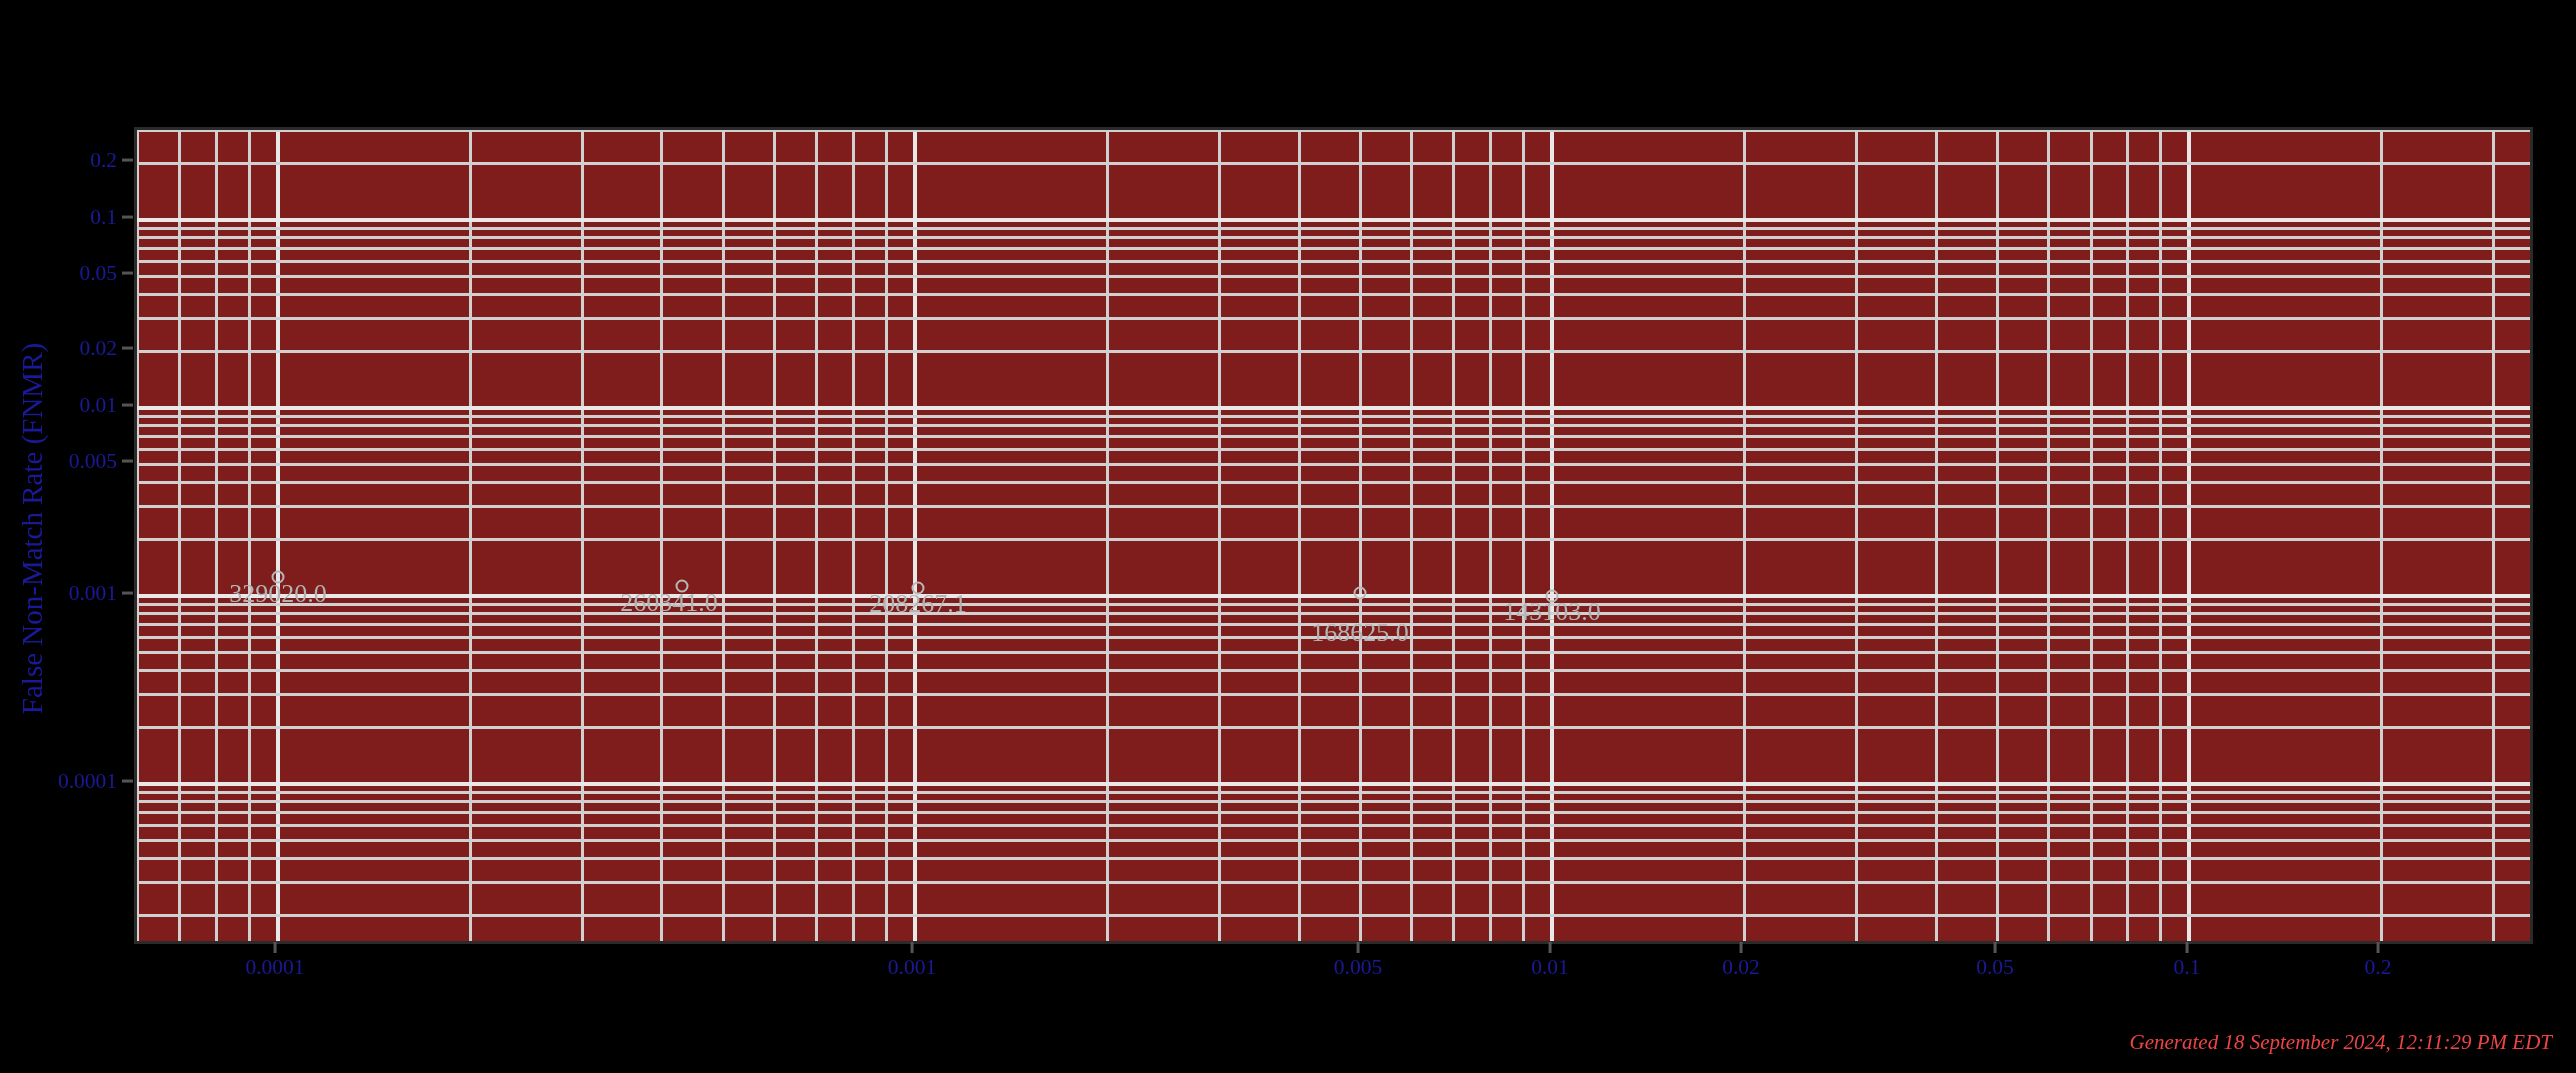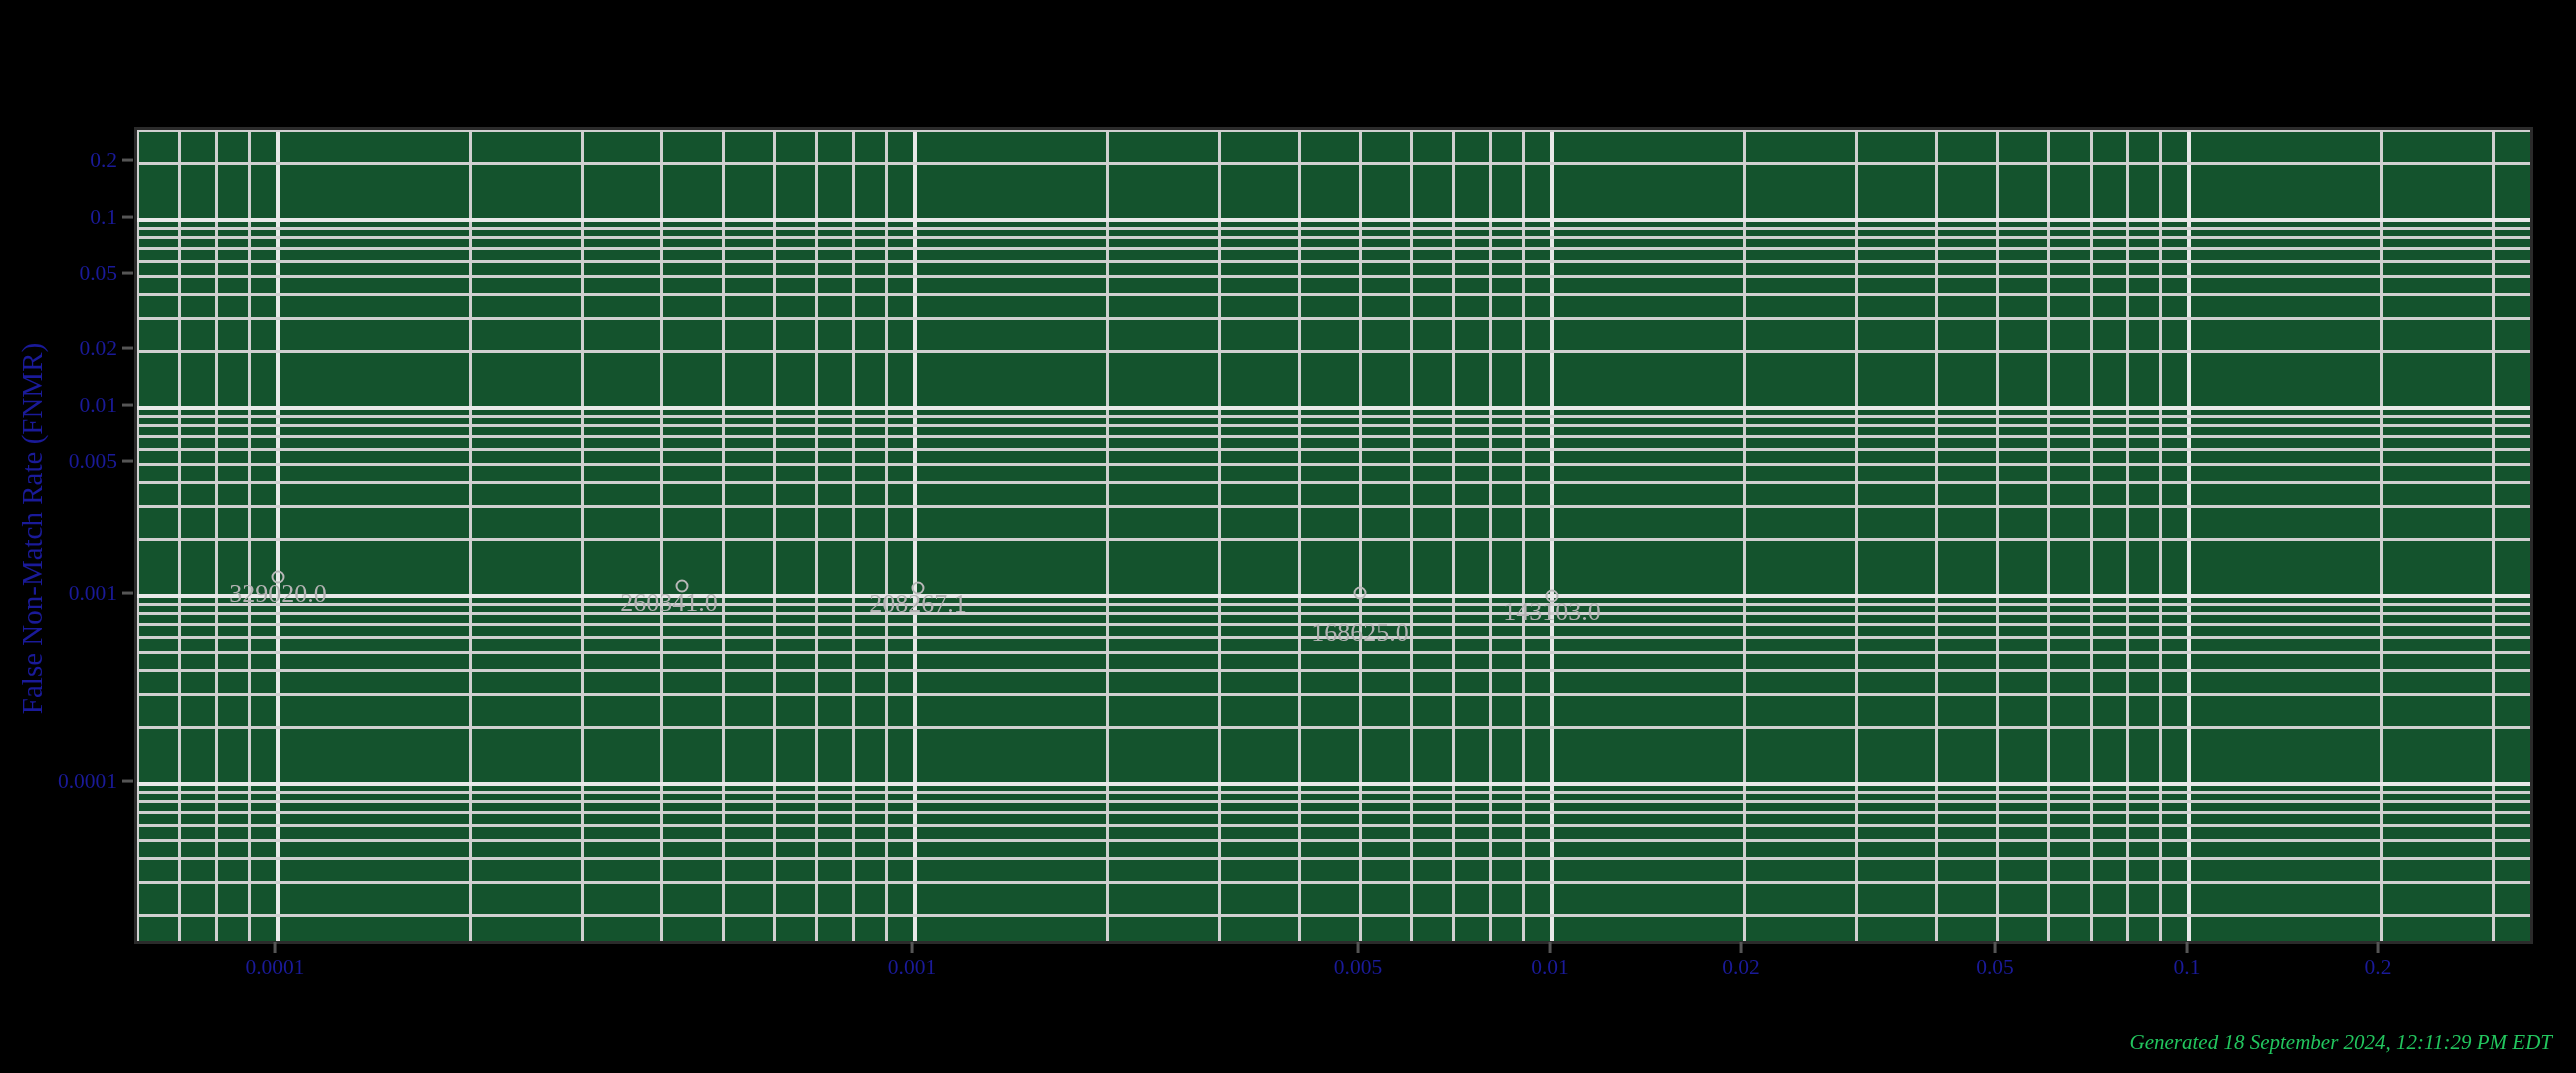--- a/index.html
+++ b/index.html
@@ -60,21 +60,21 @@
     transform-origin: 50% 50%;
   }
 
   
   #plot-area {
     position: absolute;
     left: 134px;
     top: 127px;
     width: 2399px;
     height: 817px;
-    background: #14532d;
+    background: #7f1d1d;
     border: 3.6px solid #2b2b2b;
     box-sizing: border-box;
     overflow: hidden;
   }
   #grid-layer, #data-layer {
     position: absolute;
     left: 0; top: 0;
     width: 100%;
     height: 100%;
   }
@@ -148,21 +148,21 @@
     transform: translate(-50%, 0);
   }
 
   
   #generated-stamp {
     position: absolute;
     right: 24px;
     top: 1030px;
     font-size: 21px;
     font-style: italic;
-    color: #22c55e;
+    color: #ef4444;
     white-space: nowrap;
   }
 </style>
 </head>
 <body>
 
 <div id="root">
 
 
   <div id="plot-area">

